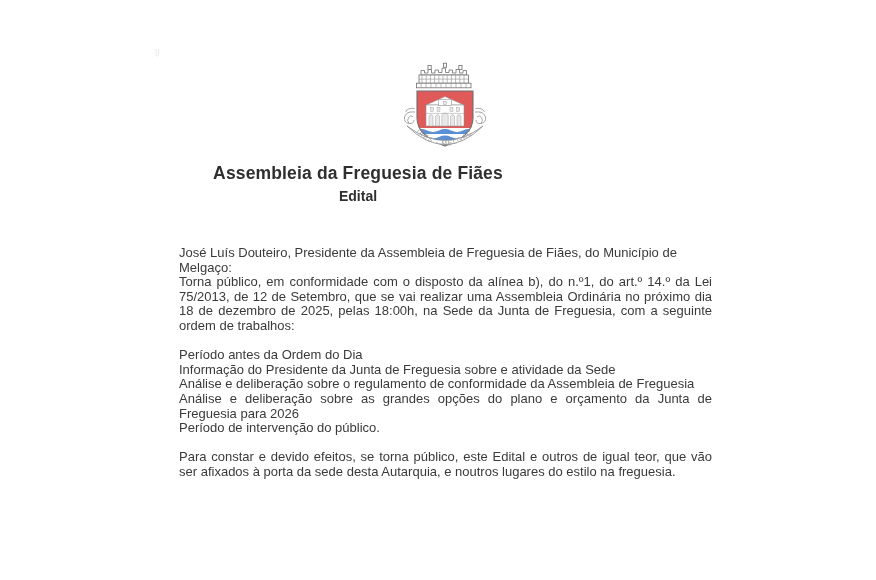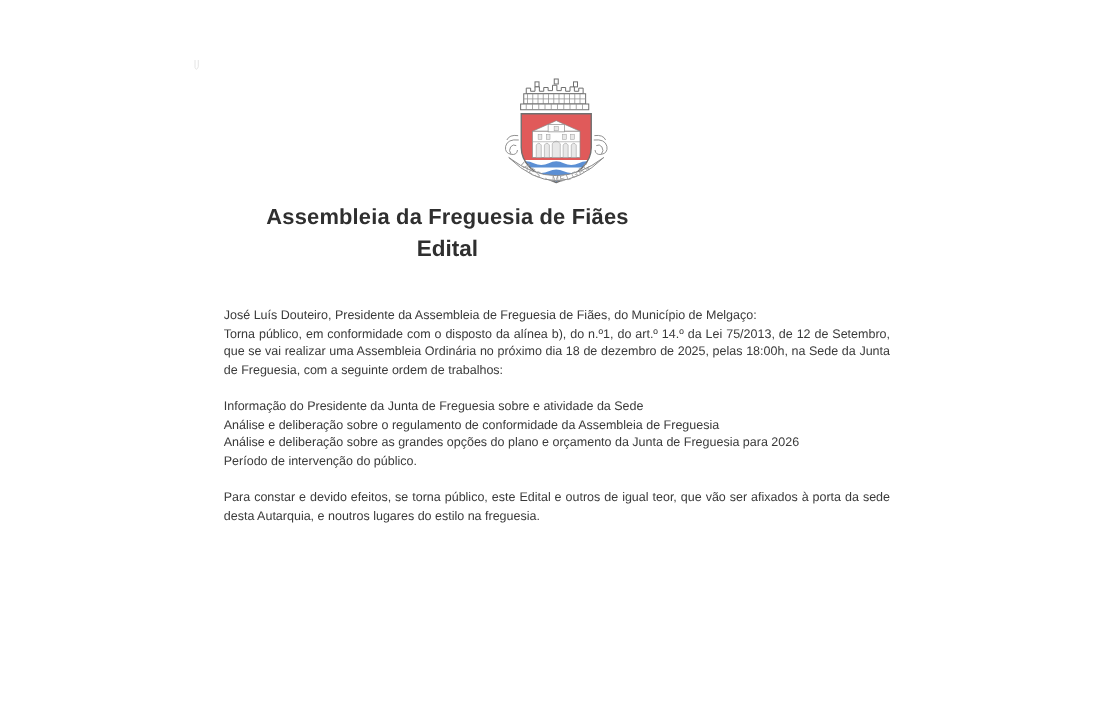--- a/index.html
+++ b/index.html
@@ -51,34 +51,34 @@
     text-align: center;
   }
   .doc-title {
     font-size: 17.5px;
     font-weight: bold;
     letter-spacing: 0.15px;
     color: #2f2f2f;
     line-height: 1.25;
   }
   .doc-subtitle {
-    font-size: 18px;
+    font-size: 14px;
     font-weight: bold;
     color: #2f2f2f;
     margin-top: 3px;
     line-height: 1.25;
   }
 
   
   .body-block {
     position: absolute;
     left: 179px;
     top: 246px;
     width: 533px;
-    font-size: 10px;
+    font-size: 13px;
     line-height: 14.6px;
     color: #3a3a3a;
   }
   .para {
     text-align: justify;
     text-justify: inter-word;
   }
   .para.no-justify { text-align: left; }
   .para + .para { margin-top: 14.6px; }
 
@@ -211,20 +211,21 @@
     <div class="doc-subtitle">Edital</div>
   </div>
 
   <div class="body-block">
 
     <div class="para no-justify">José Luís Douteiro, Presidente da Assembleia de Freguesia de Fiães, do Município de Melgaço:</div>
 
     <div class="para" style="margin-top:0">Torna público, em conformidade com o disposto da alínea b), do n.º1, do art.º 14.º da Lei 75/2013, de 12 de Setembro, que se vai realizar uma Assembleia Ordinária no próximo dia 18 de dezembro de 2025, pelas 18:00h, na Sede da Junta de Freguesia, com a seguinte ordem de trabalhos:</div>
 
     <ul class="agenda" style="margin-top:14.6px">
+      <li>Período antes da Ordem do Dia</li>
       <li>Informação do Presidente da Junta de Freguesia sobre e atividade da Sede</li>
       <li>Análise e deliberação sobre o regulamento de conformidade da Assembleia de Freguesia</li>
       <li class="justified">Análise e deliberação sobre as grandes opções do plano e orçamento da Junta de Freguesia para 2026</li>
       <li>Período de intervenção do público.</li>
     </ul>
 
     <div class="para" style="margin-top:14.6px">Para constar e devido efeitos, se torna público, este Edital e outros de igual teor,  que vão ser afixados à porta da sede desta Autarquia, e noutros lugares do estilo na freguesia.</div>
   </div>
 
 </div>

